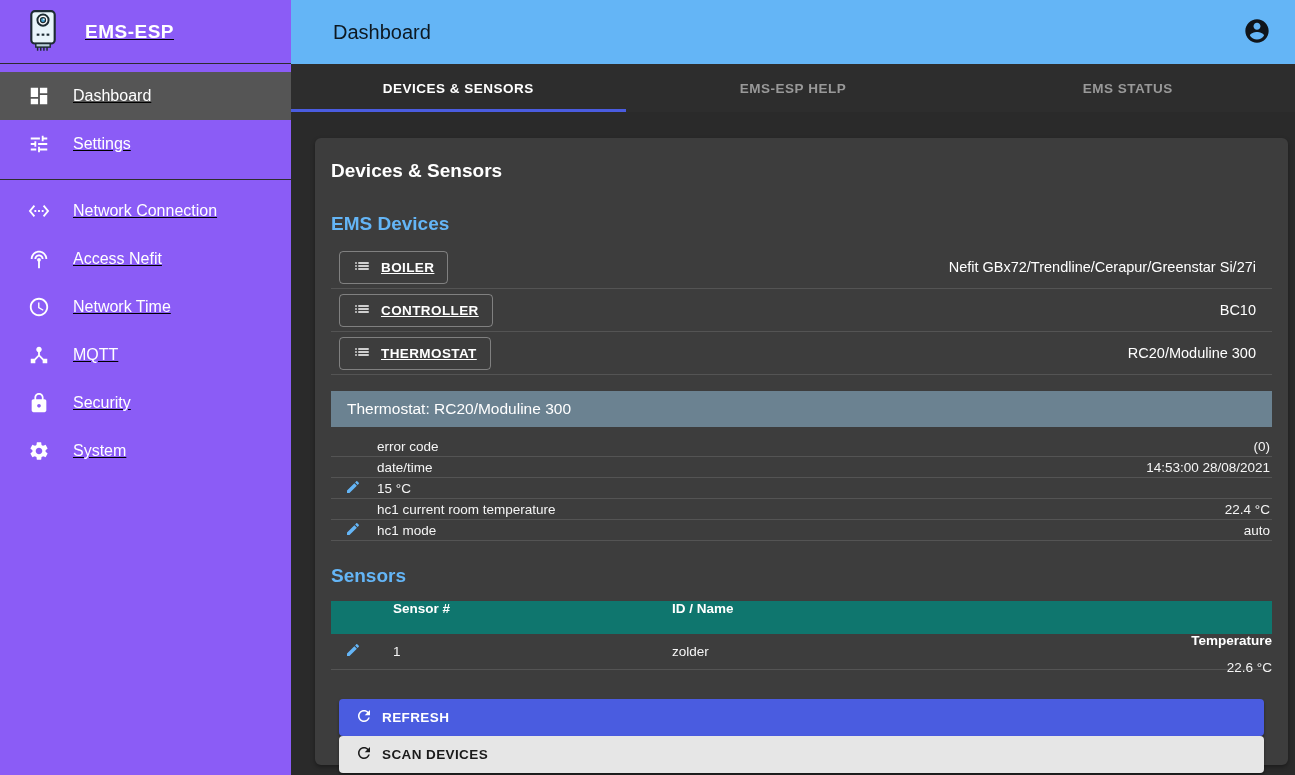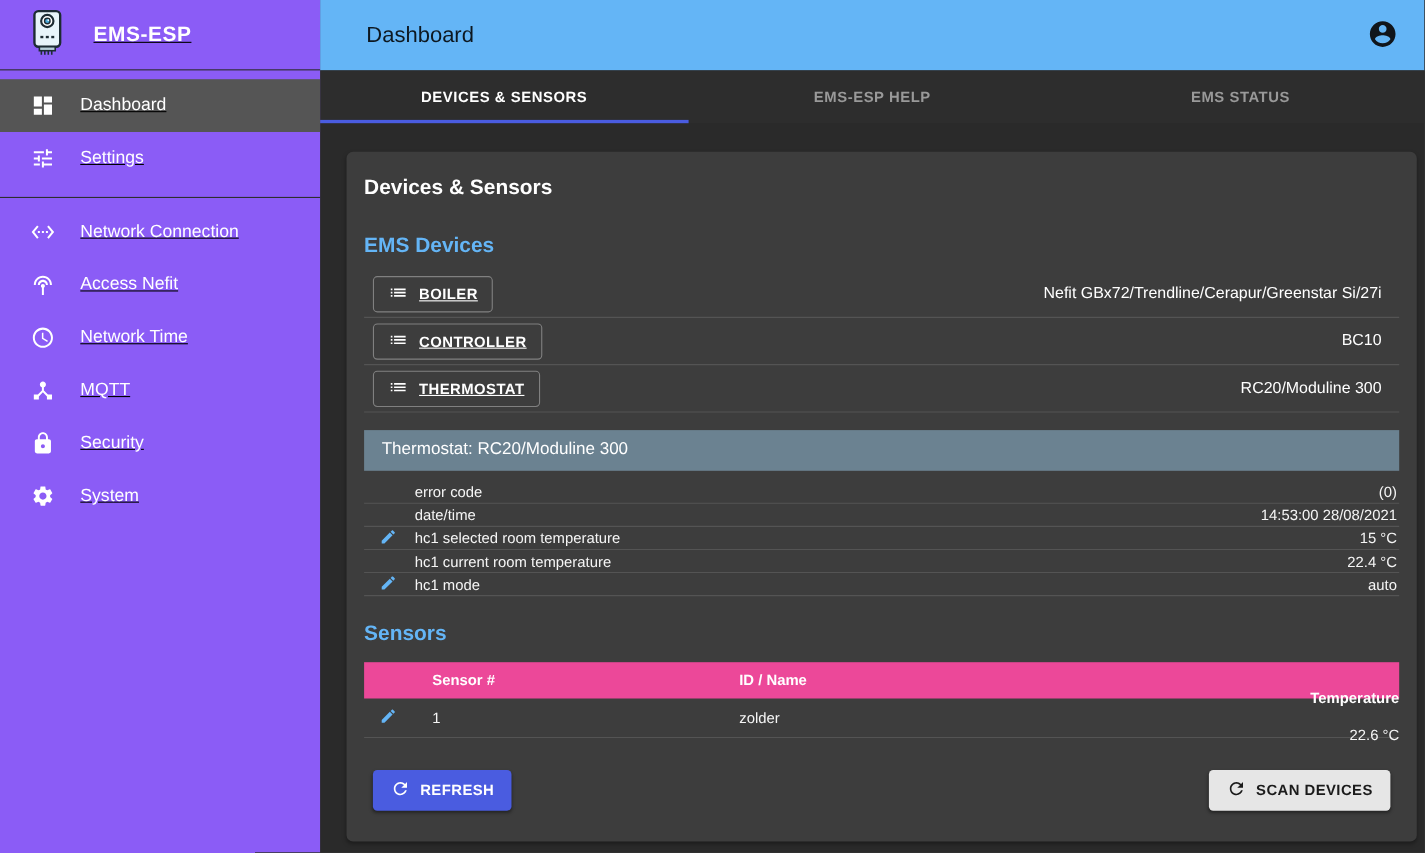--- a/index.html
+++ b/index.html
@@ -91,37 +91,37 @@
     font-size: 13.5px; color: #f5f5f5; padding-right: 2px;
   }
   .cell-edit { width: 46px; padding-left: 14px; display: flex; align-items: center; }
   .cell-edit svg { width: 16px; height: 16px; fill: #64b5f6; cursor: pointer; }
   .detail-label { flex: 1; }
   .detail-value { text-align: right; }
 
   
   .sensor-table { margin-top: 14px; }
   .sensor-head {
-    background: #ec4899; color: #fff; height: 33px;
-    display: flex; align-items: center; font-size: 13.5px; font-weight: bold;
+    background: #0f766e; color: #fff; height: 33px;
+    display: flex; align-items: flex-start; font-size: 13.5px; font-weight: bold;
   }
   .sensor-row {
     height: 36px; display: flex; align-items: center;
     border-bottom: 1px solid rgba(255,255,255,.12);
     font-size: 13.5px; color: #f5f5f5;
   }
   .col-icon { width: 62px; padding-left: 14px; display: flex; align-items: center; }
   .col-icon svg { width: 16px; height: 16px; fill: #64b5f6; cursor: pointer; }
   .col-num { width: 279px; }
   .col-name { flex: 1; }
   .col-temp { text-align: right; flex: 1; margin-top: 32px; }
   .sensor-head .col-num { padding-left: 0; }
 
   
-  .actions { display: flex; justify-content: space-between; margin-top: 29px; padding: 0 8px 0 8px; }
+  .actions { display: flex; justify-content: space-between; margin-top: 29px; padding: 0 8px 0 8px; flex-direction: column; }
   .btn {
     display: inline-flex; align-items: center; gap: 9px;
     border: none; border-radius: 4px; padding: 8px 16px;
     font-family: "Liberation Sans", sans-serif;
     font-size: 13.5px; font-weight: bold; letter-spacing: .4px;
     cursor: pointer; text-transform: uppercase;
     box-shadow: 0 2px 3px rgba(0,0,0,.4);
   }
   .btn svg { width: 18px; height: 18px; }
   .btn-refresh { background: #4a5ce0; color: #fff; }
@@ -296,21 +296,20 @@
             <span class="detail-value">14:53:00 28/08/2021</span>
           </div>
           <div class="detail-row">
             <span class="cell-edit">
               <span>
                 <svg viewBox="0 0 24 24" width="16" height="16" fill="#64b5f6">
                     <path d="M3 17.25V21h3.75L17.81 9.94l-3.75-3.75L3 17.25zM20.71 7.04c.39-.39.39-1.02 0-1.41l-2.34-2.34c-.39-.39-1.02-.39-1.41 0l-1.83 1.83 3.75 3.75 1.83-1.83z"></path>
                   </svg>
               </span>
             </span>
-            <span class="detail-label">hc1 selected room temperature</span>
             <span class="detail-value">15 °C</span>
           </div>
           <div class="detail-row">
             <span class="cell-edit"></span>
             <span class="detail-label">hc1 current room temperature</span>
             <span class="detail-value">22.4 °C</span>
           </div>
           <div class="detail-row">
             <span class="cell-edit">
               <span>

